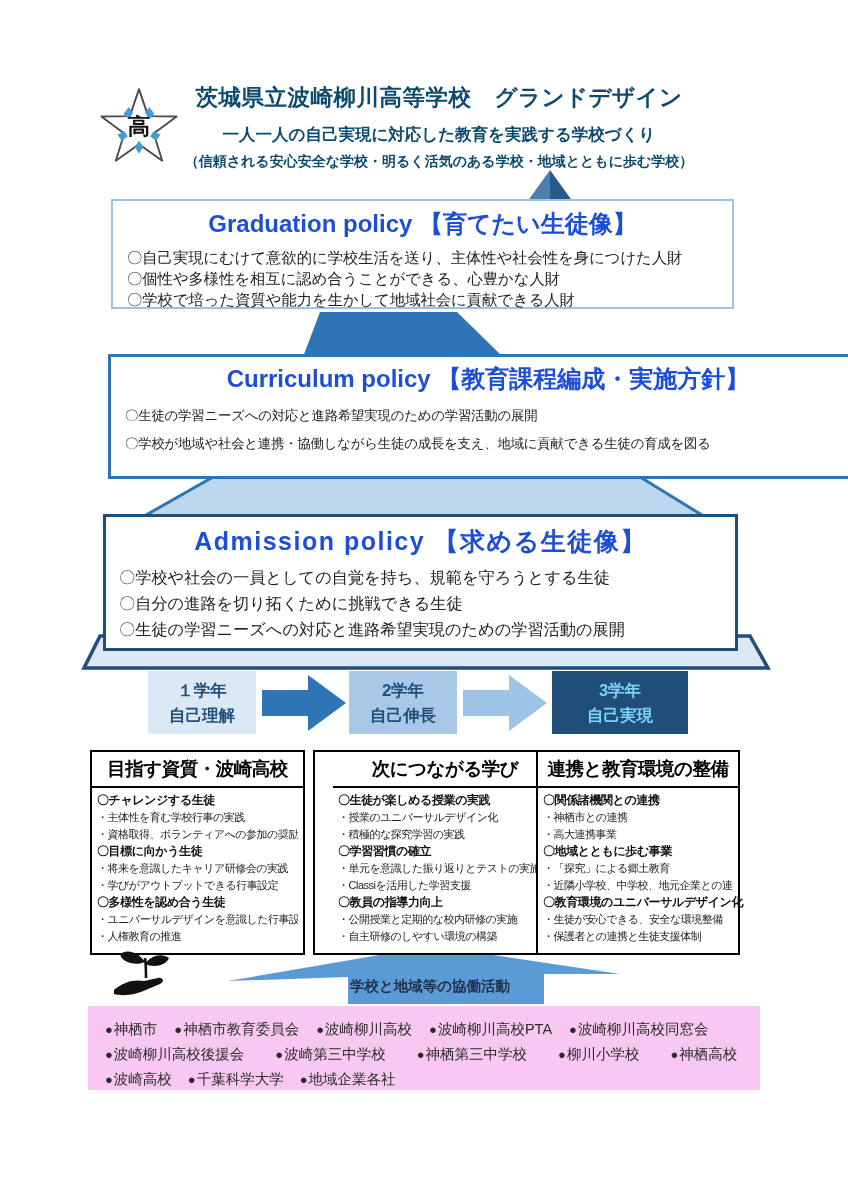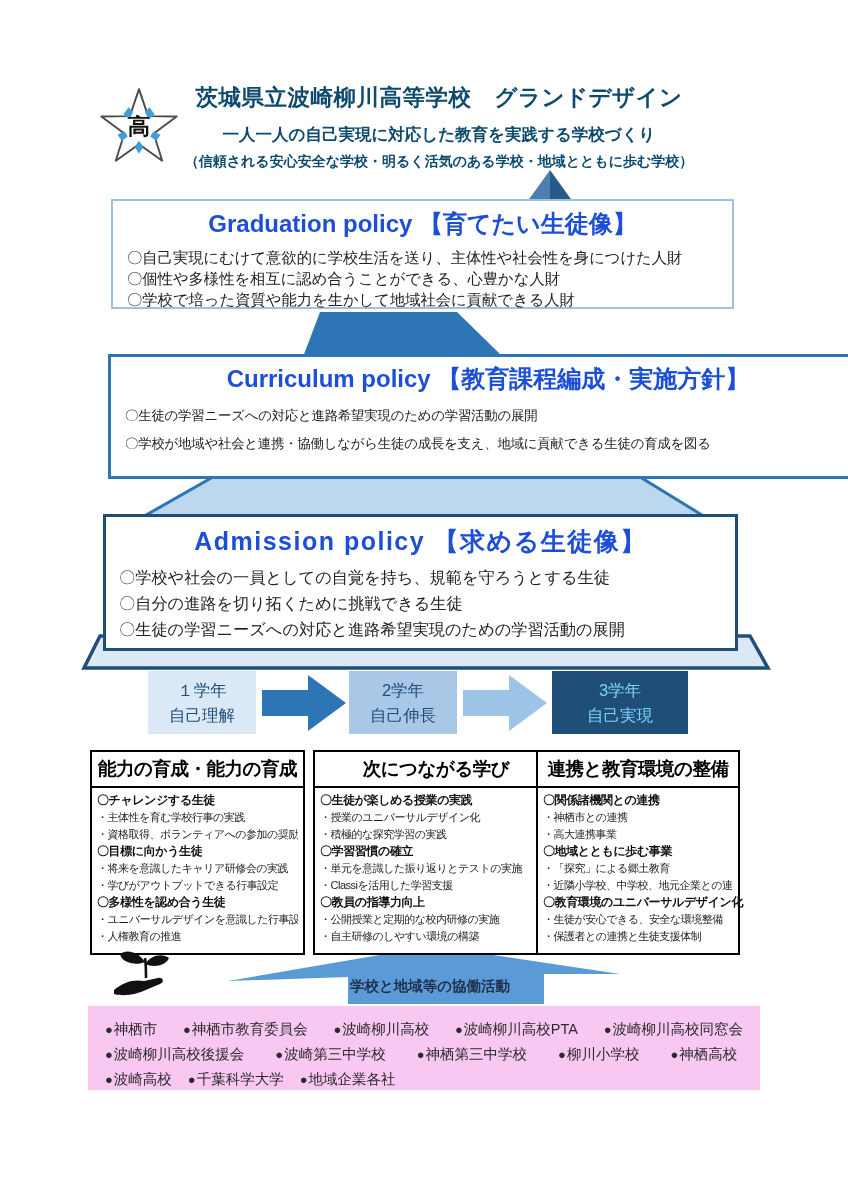--- a/index.html
+++ b/index.html
@@ -33,49 +33,49 @@
   .p-curr .p-title { font-size:24px; }
   .p-curr .p-line  { font-size:13.4px; letter-spacing:-0.2px; line-height:28px; }
   .p-curr .p-body  { margin-top:7px; }
 
   .p-adm { left:103px; top:514px; width:635px; height:137px; border:3.5px solid #1f4e79; padding:8px 13px 0 13px; }
   .p-adm .p-title { font-size:25px; letter-spacing:1.5px; }
   .p-adm .p-line  { font-size:16.2px; line-height:26px; }
   .p-adm .p-body  { margin-top:6px; }
 
   
-  .grade { position:absolute; z-index:2; text-align:center; font-weight:normal; font-size:16.5px; padding-top:7px; }
+  .grade { position:absolute; z-index:2; text-align:center; font-weight:bold; font-size:16.5px; padding-top:7px; }
   .grade div { line-height:25px; }
   .g1 { left:148px; top:671px; width:108px; height:63px; background:#dbe9f7; color:#1f4e79; }
   .g2 { left:349px; top:671px; width:108px; height:63px; background:#a9c7e7; color:#1f4e79; }
   .g3 { left:552px; top:671px; width:136px; height:63px; background:#1f4e79; color:#7dd3fc; }
   .garrow { position:absolute; z-index:2; }
 
   
   .col { position:absolute; top:750px; height:205px; border:2.5px solid #000; background:#fff; z-index:2; }
   .c1 { left:90px;  width:215px; }
-  .c2 { left:313px; width:246px; }
+  .c2 { left:313px; width:246px;padding-left:18px; }
   .c3 { left:536px; width:204px; }
   .col-head { height:36px; line-height:33px; text-align:center; font-weight:bold; font-size:18.5px;
               letter-spacing:-0.5px; color:#000; border-bottom:2.5px solid #000; white-space:nowrap; }
   .col-body { padding:4px 5px 0 5px; }
   .sec-head { font-size:12px; font-weight:bold; color:#111; letter-spacing:-0.4px; line-height:17px; white-space:nowrap; }
   .sec-item { font-size:11px; color:#222; letter-spacing:-0.5px; line-height:17px; white-space:nowrap; overflow:hidden; }
 
   
   .hand-icon { position:absolute; left:110px; top:948px; width:68px; height:54px; z-index:2; }
   .collab-arrow { position:absolute; left:228px; top:946px; z-index:1; }
   .collab-label { position:absolute; left:335px; top:977px; width:190px; text-align:center;
                   font-size:14.5px; font-weight:bold; color:#203050; z-index:2; white-space:nowrap; }
 
   
   .partners { position:absolute; left:88px; top:1006px; width:672px; height:84px;
               background:#f8c8f2; padding:11px 17px 0 17px; z-index:2; }
   .prow { display:flex; flex-wrap:nowrap; line-height:24px; font-size:14.5px; color:#2b2b2b; }
-  .prow-1 { gap:17px;justify-content:space-between; } .prow-2 { gap:31px; } .prow-3 { gap:16px; }
+  .prow-1 { gap:17px; } .prow-2 { gap:31px; } .prow-3 { gap:16px; }
   .partner { white-space:nowrap; }
   .pbullet { margin-right:1px; font-size:13px; }
 </style>
 </head>
 <body>
 
 <div class="page">
 
   <svg class="logo" viewBox="0 0 100 100">
     <polygon points="50,6 60.6,37.4 93.8,37.8 67.1,57.6 77,89.2 50,70 23,89.2 32.9,57.6 6.2,37.8 39.4,37.4" fill="#ffffff" stroke="#4a4a4a" stroke-width="2.2" stroke-linejoin="round"></polygon>
@@ -146,21 +146,21 @@
   </div>
   <svg class="garrow" style="left:463px; top:675px;" width="84" height="56">
     <polygon points="0,15 46,15 46,0 84,28 46,56 46,41 0,41" fill="#9dc3e6"></polygon>
   </svg>
   <div class="grade g3">
     <div>3学年</div>
     <div>自己実現</div>
   </div>
 
   <div class="col c1">
-    <div class="col-head">能力の育成・能力の育成</div>
+    <div class="col-head">目指す資質・波崎高校</div>
     <div class="col-body">
       <div class="sec-head">〇チャレンジする生徒</div>
       <div class="sec-item">・主体性を育む学校行事の実践</div>
       <div class="sec-item">・資格取得、ボランティアへの参加の奨励</div>
       <div class="sec-head">〇目標に向かう生徒</div>
       <div class="sec-item">・将来を意識したキャリア研修会の実践</div>
       <div class="sec-item">・学びがアウトプットできる行事設定</div>
       <div class="sec-head">〇多様性を認め合う生徒</div>
       <div class="sec-item">・ユニバーサルデザインを意識した行事設定</div>
       <div class="sec-item">・人権教育の推進</div>

